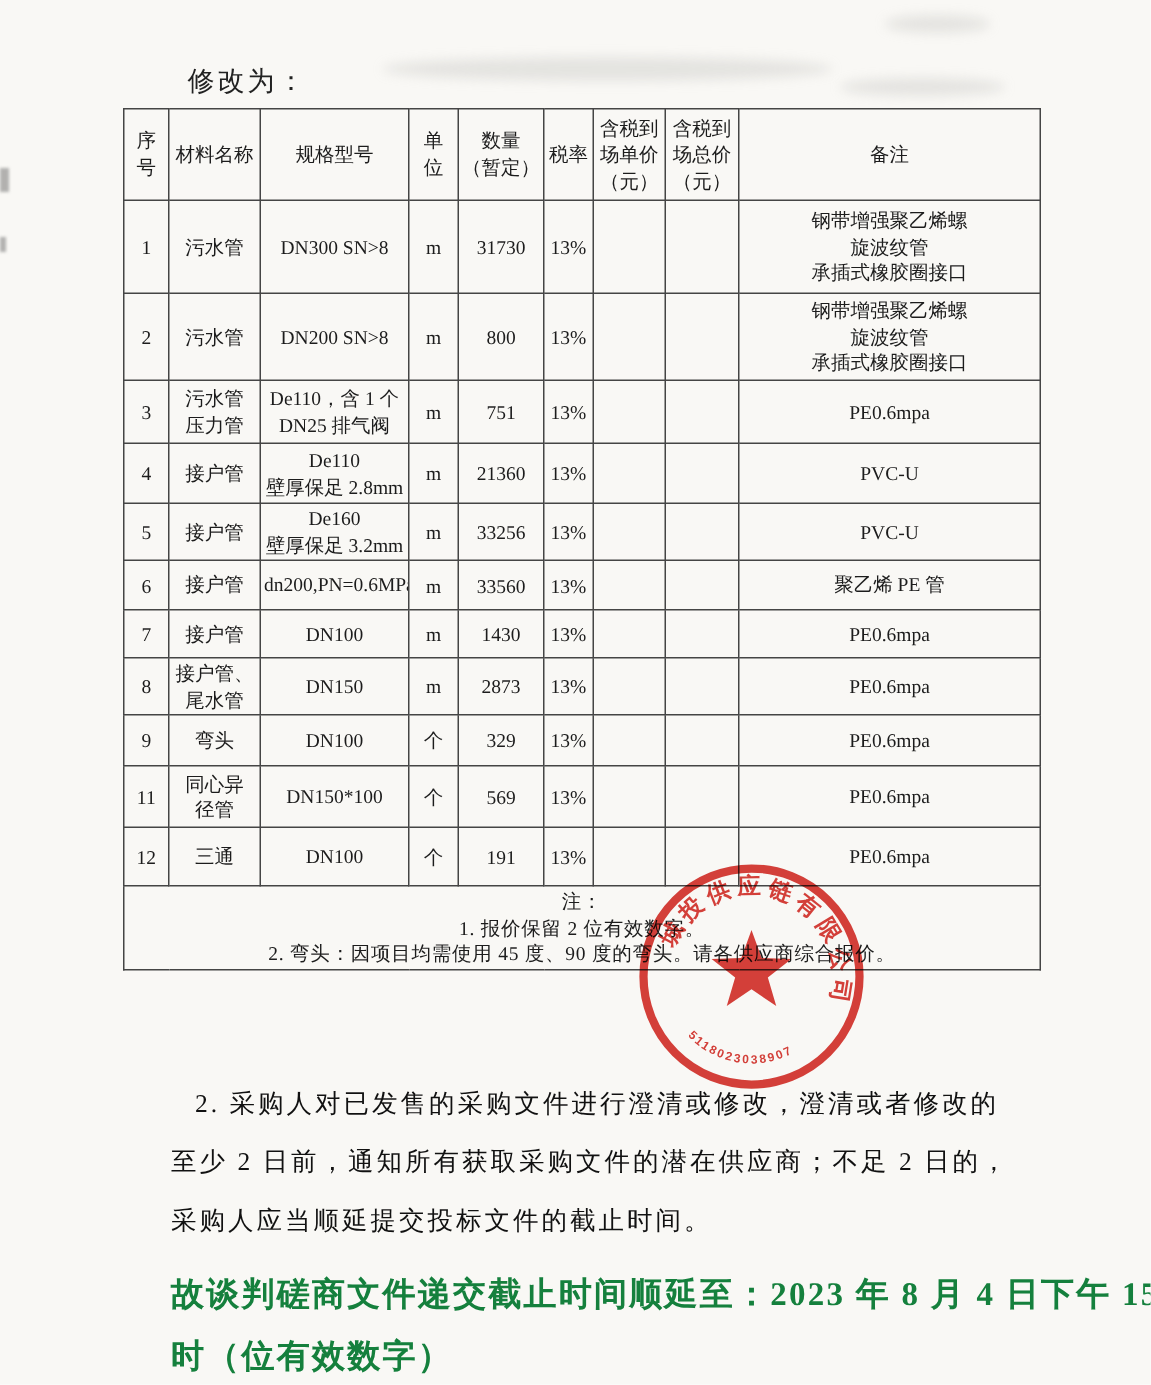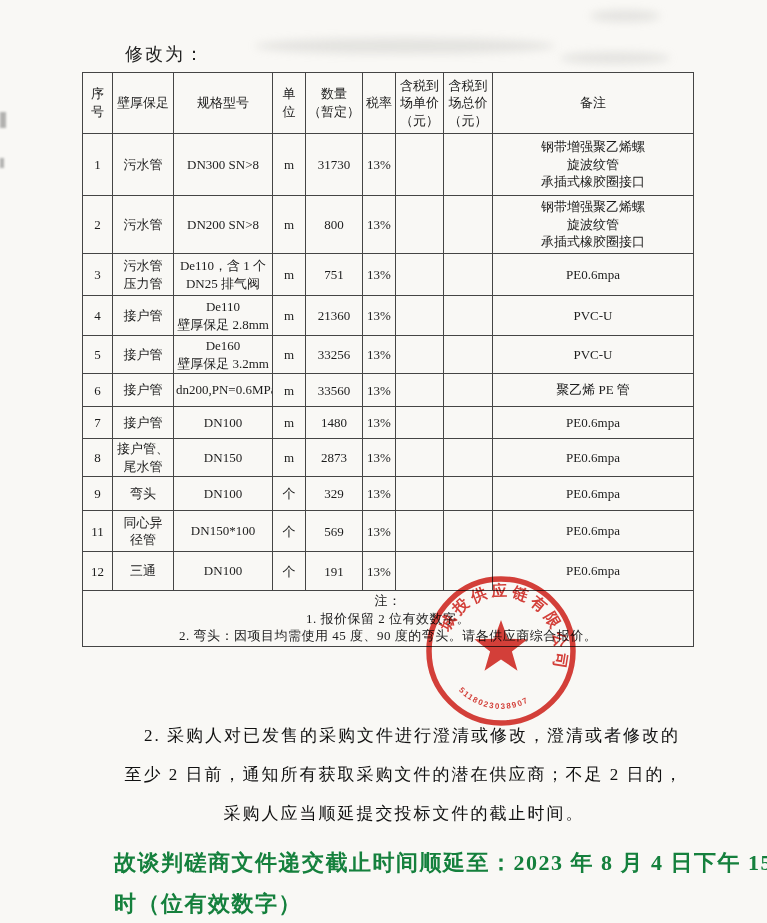--- a/index.html
+++ b/index.html
@@ -33,21 +33,21 @@
     text-align:right;padding-right:10px;font-size:13.5px;letter-spacing:1px;
   }
   td.sum-cell .sum-gap{display:inline-block;width:52px;}
   td.notes-cell{
     text-align:left;vertical-align:top;padding:2px 6px;
     font-size:13.5px;letter-spacing:0.5px;
   }
   td.notes-cell div{line-height:18px;}
   .para{
     position:absolute;left:114px;top:716px;width:580px;
-    font-size:17px;letter-spacing:2px;color:#111;text-align:center;
+    font-size:17px;letter-spacing:2px;color:#111;
   }
   .para div{line-height:39px;white-space:nowrap;}
   .para div:first-child{text-indent:16px;}
   .deadline{
     position:absolute;left:114px;top:842px;width:580px;
     font-size:22px;font-weight:bold;letter-spacing:1.5px;color:#15803d;
   }
   .deadline div{line-height:41px;white-space:nowrap;}
   .stamp{
     position:absolute;left:401px;top:551px;width:200px;height:200px;
@@ -81,21 +81,21 @@
         <col style="width:49px">
         <col style="width:201px">
     </colgroup>
     <thead>
         <tr style="height: 61px;">
           <th>
             <div>序</div>
             <div>号</div>
           </th>
           <th>
-            <div>壁厚保足</div>
+            <div>材料名称</div>
           </th>
           <th>
             <div>规格型号</div>
           </th>
           <th>
             <div>单</div>
             <div>位</div>
           </th>
           <th>
             <div>数量</div>
@@ -232,21 +232,21 @@
         </tr>
         <tr style="height: 32px;">
           <td>7</td>
           <td>
             <div>接户管</div>
           </td>
           <td>
             <div>DN100</div>
           </td>
           <td>m</td>
-          <td>1480</td>
+          <td>1430</td>
           <td>13%</td>
           <td></td>
           <td></td>
           <td>
             <div>PE0.6mpa</div>
           </td>
         </tr>
         <tr style="height: 38px;">
           <td>8</td>
           <td>

